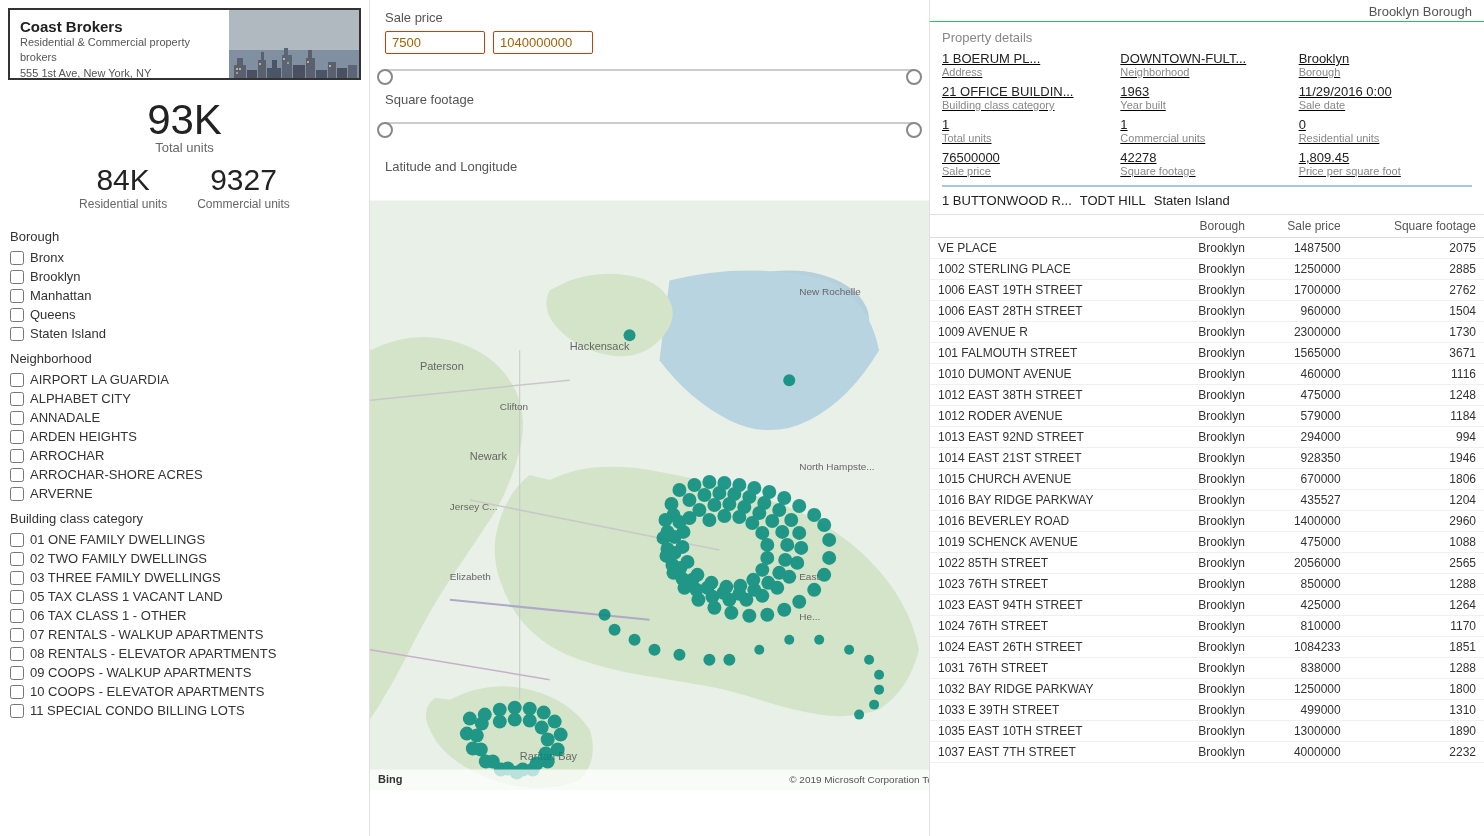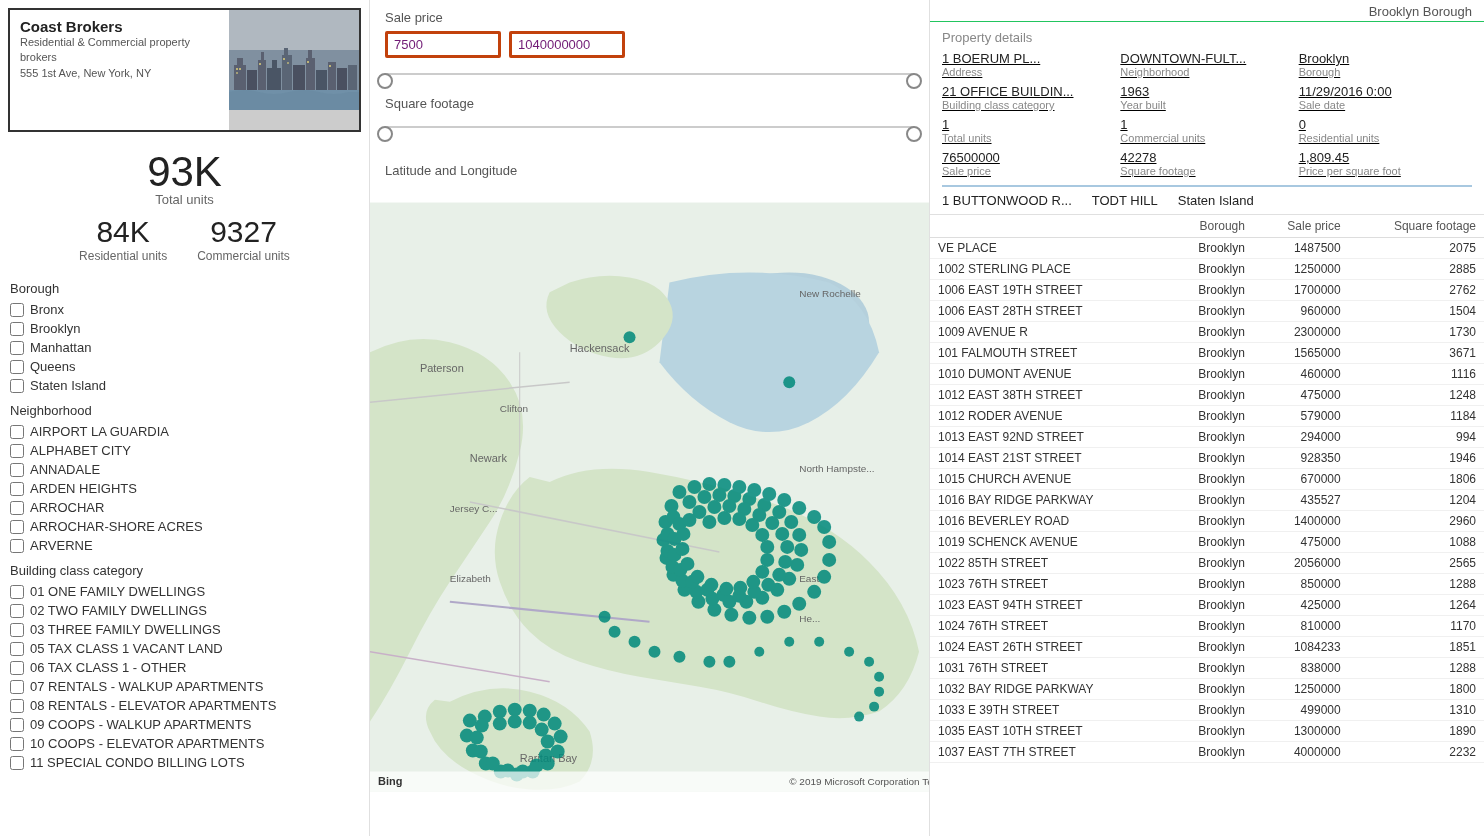--- a/index.html
+++ b/index.html
@@ -4,21 +4,21 @@
   <style>
     * { box-sizing: border-box; margin: 0; padding: 0; }
     body { font-family: 'Segoe UI', Arial, sans-serif; font-size: 13px; background: #fff; overflow: hidden; width: 1484px; height: 836px; }
     
     .main-layout { display: flex; width: 1484px; height: 836px; }
     
     
     .left-panel { width: 370px; min-width: 370px; height: 836px; overflow-y: auto; border-right: 1px solid #e0e0e0; padding: 0; }
     
     
-    .broker-card { display: flex; align-items: stretch; border: 2px solid #333; margin: 8px; height: 124px; }
+    .broker-card { display: flex; align-items: stretch; border: 2px solid #333; margin: 8px; height: 72px; }
     .broker-info { flex: 1; padding: 8px 10px; }
     .broker-name { font-size: 15px; font-weight: bold; color: #222; }
     .broker-sub { font-size: 11px; color: #555; line-height: 1.4; }
     .broker-img { width: 130px; background: #ccc; overflow: hidden; }
     .skyline-svg { width: 130px; height: 100px; }
     
     
     .stats-section { padding: 8px 10px 4px; }
     .total-units-row { text-align: center; }
     .total-units-num { font-size: 42px; font-weight: 300; color: #222; }
@@ -35,21 +35,21 @@
     .checkbox-item input[type=checkbox] { width: 14px; height: 14px; }
     
     
     .middle-panel { width: 560px; min-width: 560px; height: 836px; border-right: 1px solid #e0e0e0; display: flex; flex-direction: column; }
     
     
     .controls-section { padding: 10px 15px; }
     .control-group { margin-bottom: 12px; }
     .control-label { font-size: 13px; color: #555; margin-bottom: 6px; }
     .control-inputs { display: flex; gap: 8px; margin-bottom: 6px; align-items: center; }
-    .range-input { width: 116px; padding: 3px 6px; border: 3px solid #c2410c; border-radius: 2px; font-size: 13px; color: #701a75; }
+    .range-input { width: 100px; padding: 3px 6px; border: 1px solid #c2410c; border-radius: 2px; font-size: 13px; color: #a16207; }
     .range-slider-track { position: relative; height: 20px; display: flex; align-items: center; }
     .range-track { width: 100%; height: 2px; background: #ccc; position: relative; }
     .range-thumb { width: 16px; height: 16px; border-radius: 50%; border: 2px solid #888; background: #fff; position: absolute; cursor: pointer; }
     .range-thumb.left { left: 0; transform: translateX(-50%); }
     .range-thumb.right { right: 0; transform: translateX(50%); }
     
     
     .map-section { flex: 1; position: relative; }
     .map-label { font-size: 13px; color: #555; padding: 4px 15px; }
     .map-container { position: relative; width: 100%; height: calc(100% - 24px); overflow: hidden; }
@@ -529,21 +529,21 @@
         <div class="prop-item">
           <div class="prop-value">42278</div>
           <div class="prop-key">Square footage</div>
         </div>
         <div class="prop-item">
           <div class="prop-value">1,809.45</div>
           <div class="prop-key">Price per square foot</div>
         </div>
       </div>
 
-      <div style="display:flex; gap:20px; margin-top:8px; padding-top:6px; border-top:2px solid #a8c8e0;">
+      <div style="display:flex; gap:8px; margin-top:8px; padding-top:6px; border-top:2px solid #a8c8e0;">
         <div style="font-size:13px; color:#222; font-weight:500;">1 BUTTONWOOD R...</div>
         <div style="font-size:13px; color:#222; font-weight:500;">TODT HILL</div>
         <div style="font-size:13px; color:#222; font-weight:500;">Staten Island</div>
       </div>
     </div>
 
     <div class="table-section">
       <table class="data-table">
         <thead>
           <tr>

